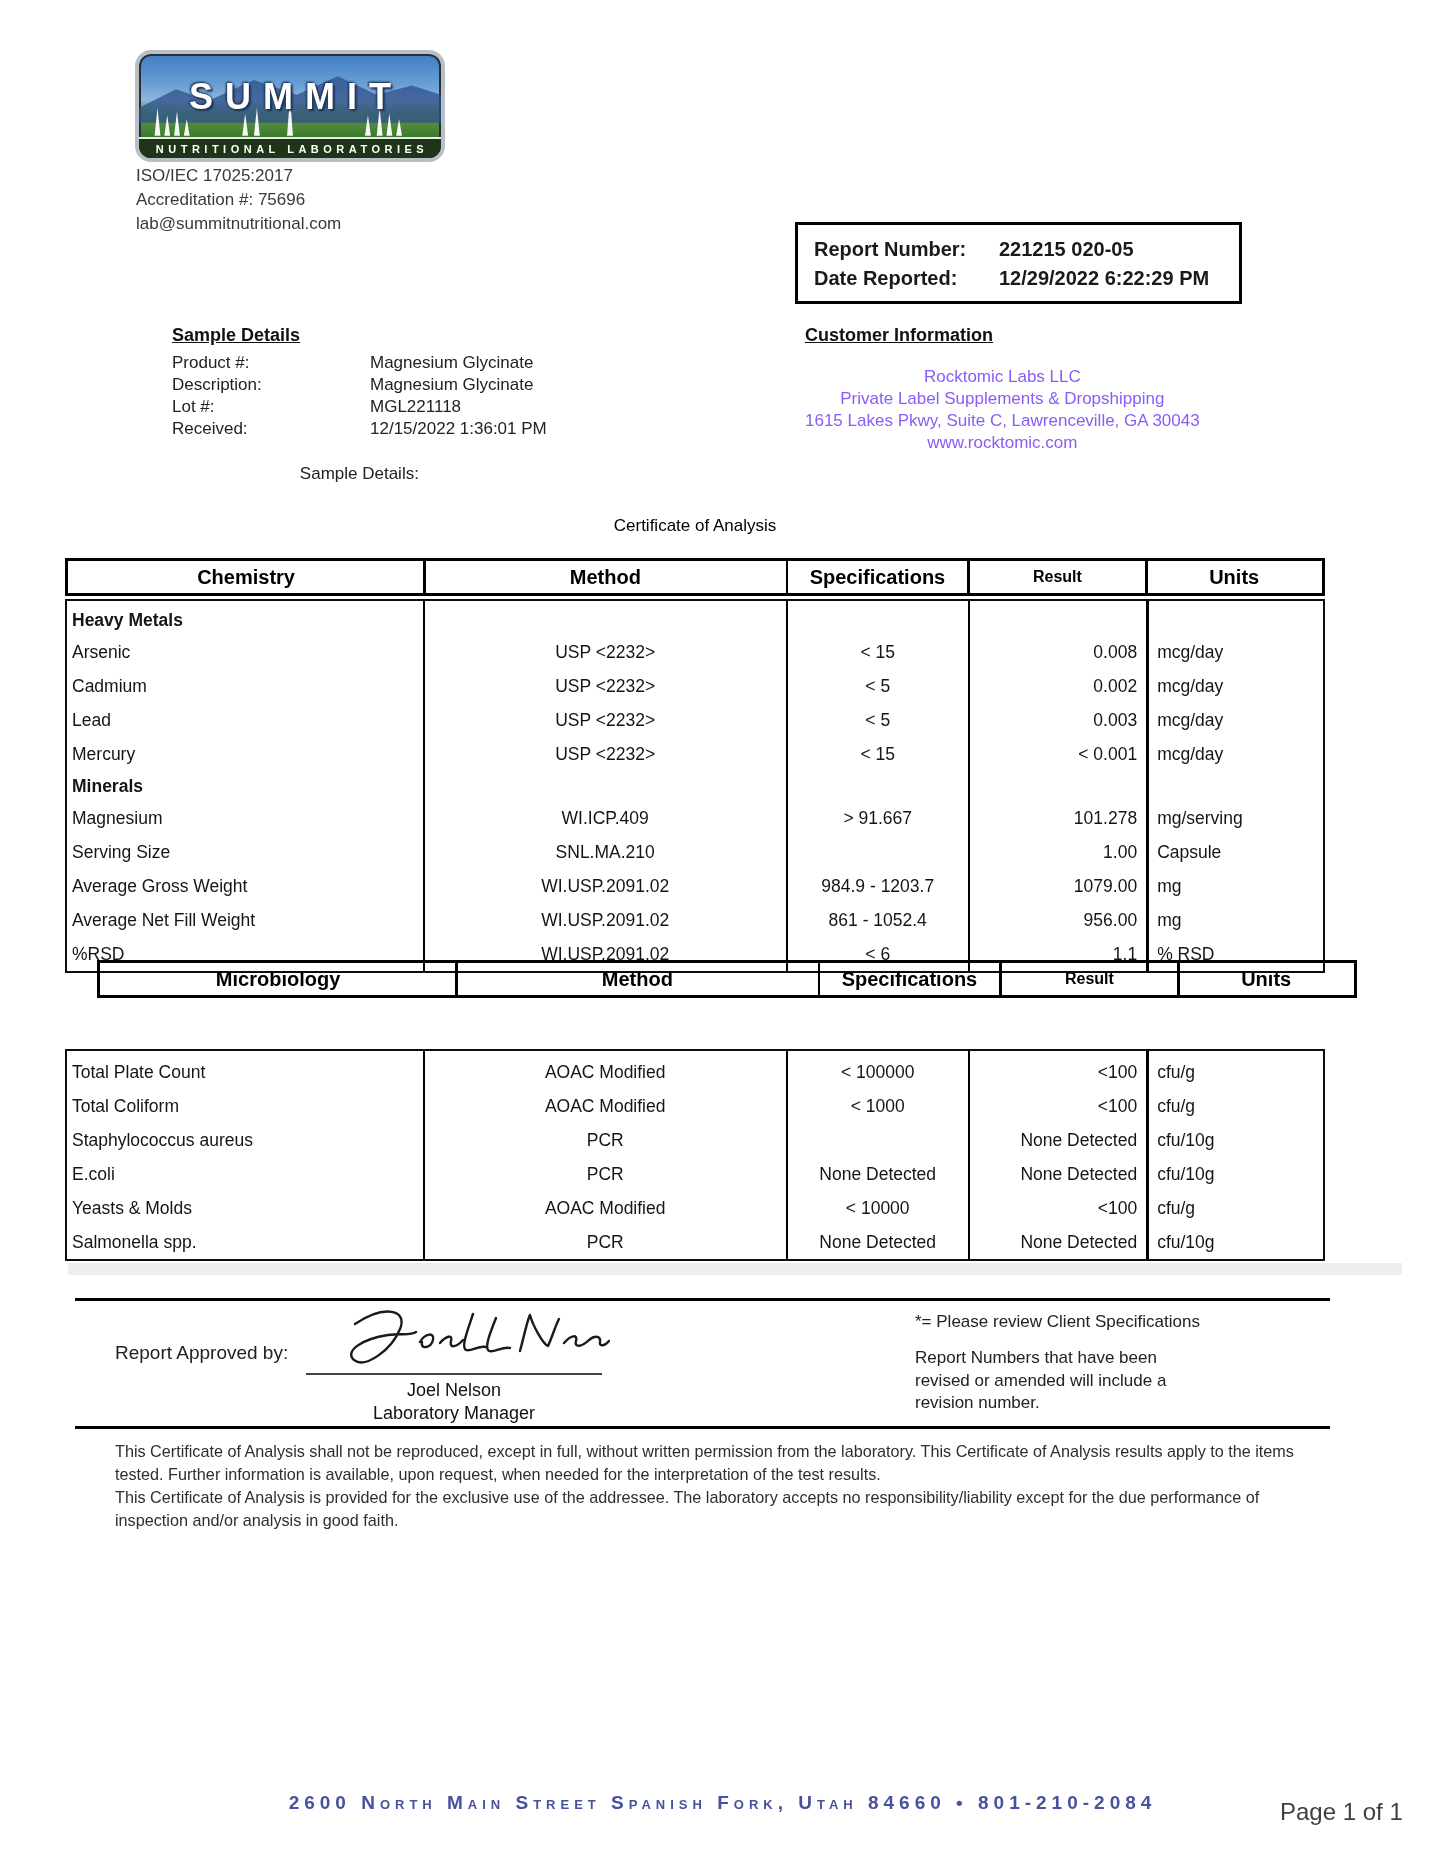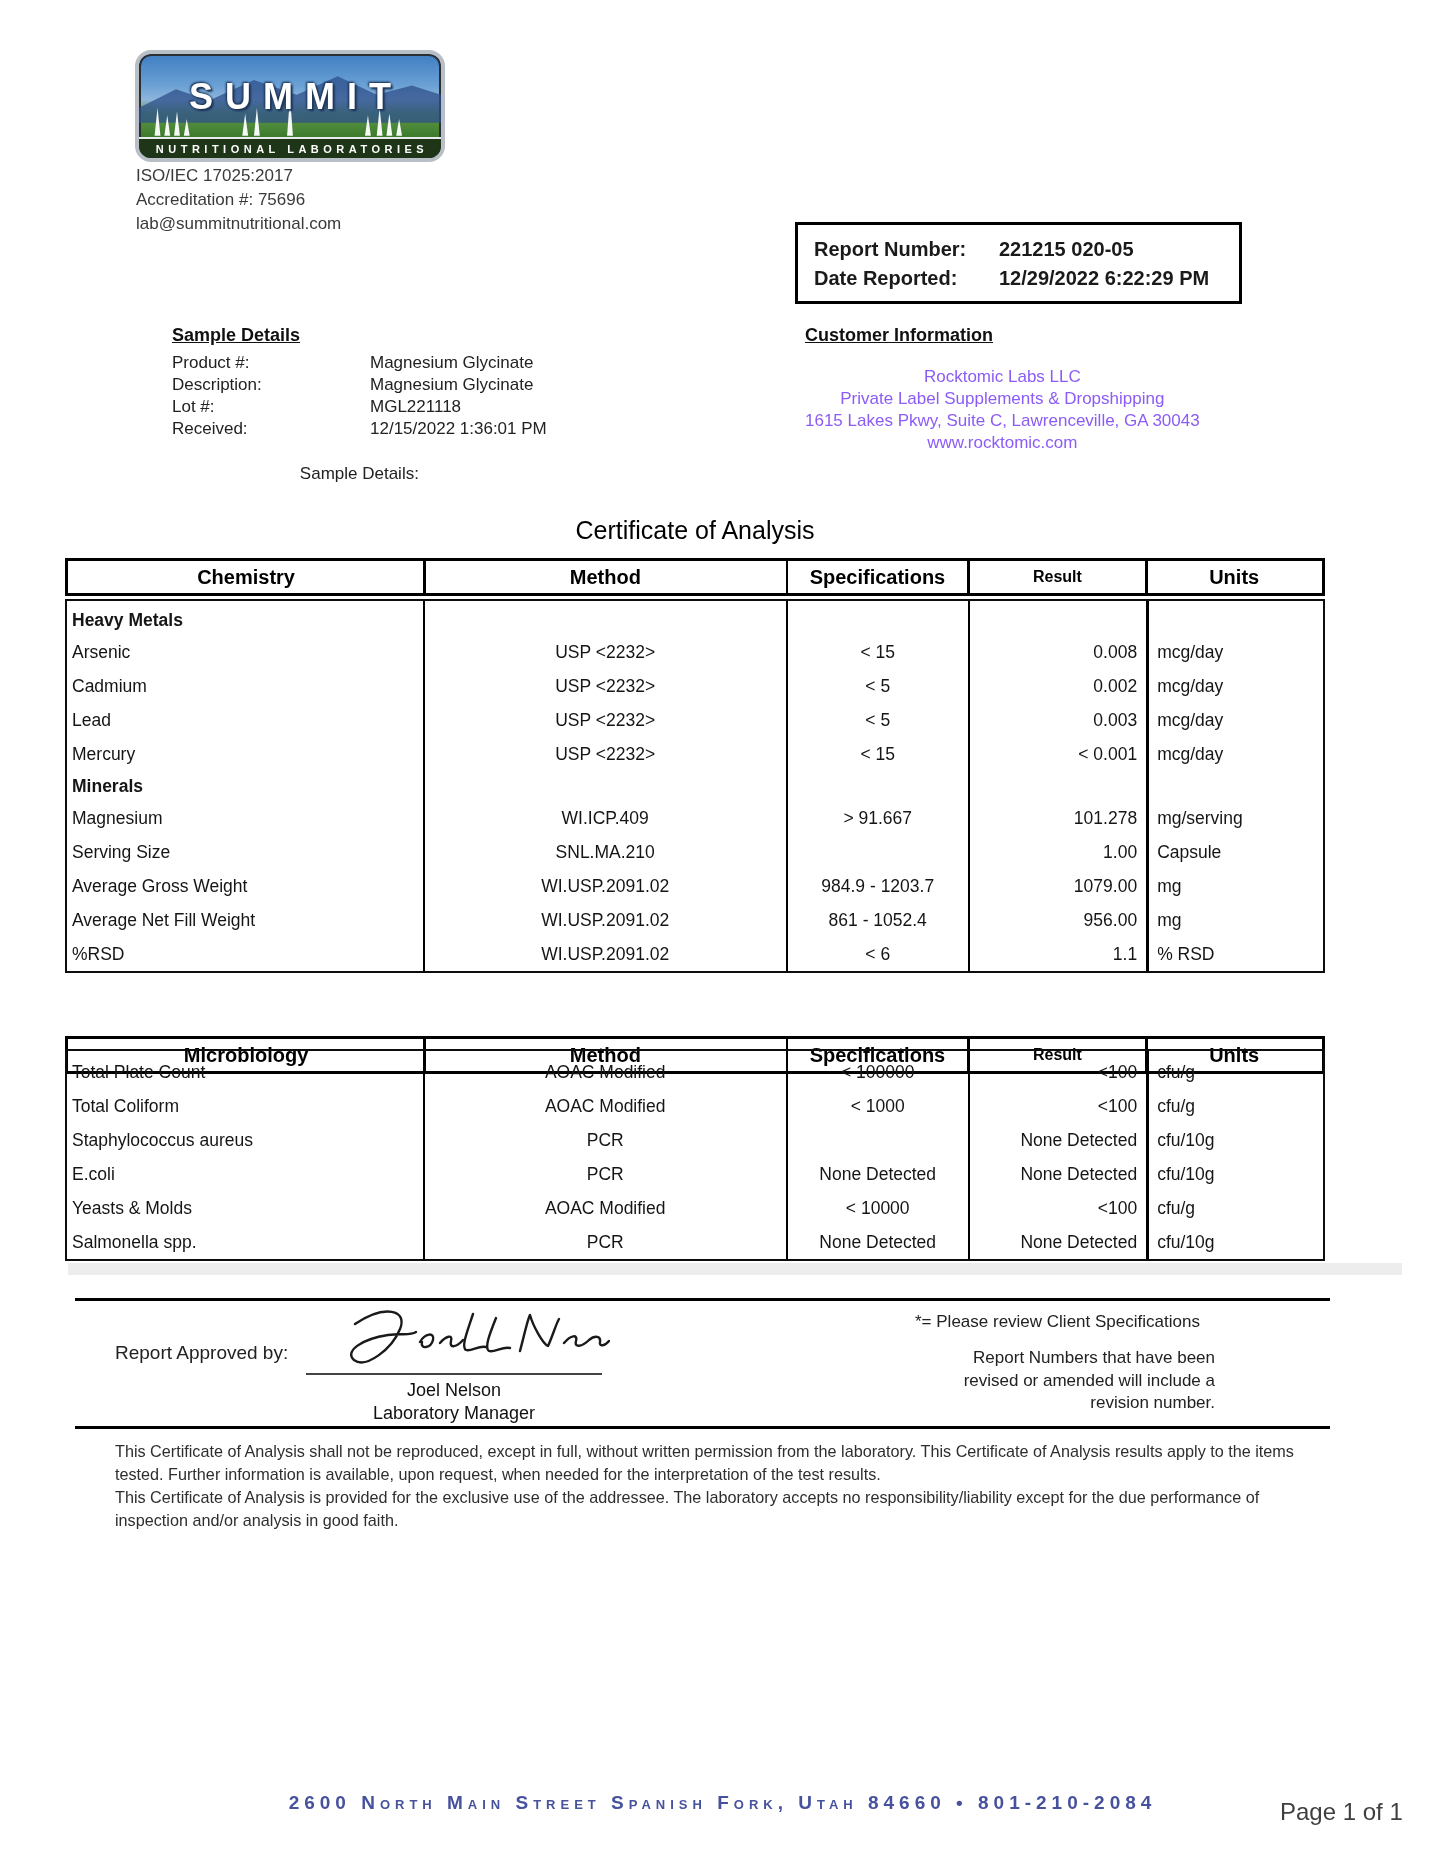--- a/index.html
+++ b/index.html
@@ -37,21 +37,21 @@
   .report-box .rlabel { width:185px; }
   .section-head { font-size:18px; font-weight:bold; text-decoration:underline; color:#111; }
   .sample-block { position:absolute; left:172px; top:325px; }
   .kv { display:flex; font-size:17px; line-height:22px; color:#222;gap:32px; }
   .kv .k { width:166px; }
   .fields { margin-top:6px; }
   .sample-extra { margin-top:24px; font-size:17px; color:#222;text-align:center; }
   .customer-block { position:absolute; left:805px; top:325px; }
   .customer-block .lines { margin-top:20px; font-size:17px; line-height:22px; color:#8b5cf6;text-align:center; }
   
-  .coa-title { position:absolute; left:65px; top:516px; width:1260px; text-align:center; font-size:25px; color:#000; }
+  .coa-title { position:absolute; left:65px; top:516px; width:1260px; text-align:center; font-size:17px; color:#000; }
   
   :root { --cols: 28.4% 28.9% 14.5% 14.2% 14%; }
   .thead {
     position:absolute; left:65px; width:1260px; height:38px;
     border:3px solid #000; display:grid; grid-template-columns:var(--cols);
   }
   .thead .hcell { display:flex; align-items:center; justify-content:center; font-weight:bold; font-size:20px; color:#000; }
   .thead .hcell.small { font-size:16px; }
   .tbody { position:absolute; left:65px; width:1260px; border:2.5px solid #0d0d0d; padding-top:4px; }
   .vline { position:absolute; top:0; bottom:0; width:2.5px; background:#000; }
@@ -68,21 +68,21 @@
   .c-units  { padding-left:10px; }
   .shadow-strip { position:absolute; left:68px; top:1263px; width:1334px; height:12px; background:#ededed; }
   
   .hr { position:absolute; left:75px; width:1255px; height:3px; background:#000; }
   .hr1 { top:1298px; } .hr2 { top:1426px; }
   .approved-label { position:absolute; left:115px; top:1342px; font-size:19px; color:#222; }
   .sig { position:absolute; left:300px; top:1302px; width:310px; height:70px; }
   .sig-line { position:absolute; left:306px; top:1373px; width:296px; height:2px; background:#444; }
   .sig-name { position:absolute; left:306px; top:1379px; width:296px; text-align:center; font-size:18px; line-height:23px; color:#111; }
   .note-star { position:absolute; left:915px; top:1312px; font-size:17px; color:#222; }
-  .note-revision { position:absolute; left:915px; top:1347px; width:300px; font-size:17px; line-height:22.5px; color:#222;text-align:right; }
+  .note-revision { position:absolute; left:915px; top:1347px; width:300px; font-size:17px; line-height:22.5px; color:#222; }
   
   .disclaimer { position:absolute; left:115px; top:1440px; width:1205px; font-size:16.2px; line-height:23px; color:#2e2e2e; }
   .footer-address {
     position:absolute; left:0; right:0; top:1792px; text-align:center;
     color:#47529e; font-weight:bold; font-size:19px; letter-spacing:5px;
     font-variant:small-caps;
   }
   .page-num { position:absolute; left:1280px; top:1798px; font-size:24px; color:#3f3f3f; }
 </style>
 </head>
@@ -251,21 +251,21 @@
       </div>
       <div class="trow">
         <div class="cell c-name">%RSD</div>
         <div class="cell c-method">WI.USP.2091.02</div>
         <div class="cell c-spec">&lt; 6</div>
         <div class="cell c-result">1.1</div>
         <div class="cell c-units">% RSD</div>
       </div>
     </div>
 
-  <div class="thead" style="top:1036px;">
+  <div class="thead" style="top:960px;margin-left:32px;">
     <div class="vline v1"></div>
       <div class="vline v2"></div>
       <div class="vline v3"></div>
       <div class="vline v4"></div>
     <div class="hcell">Microbiology</div>
     <div class="hcell">Method</div>
     <div class="hcell">Specifications</div>
     <div class="hcell small">Result</div>
     <div class="hcell">Units</div>
   </div>

